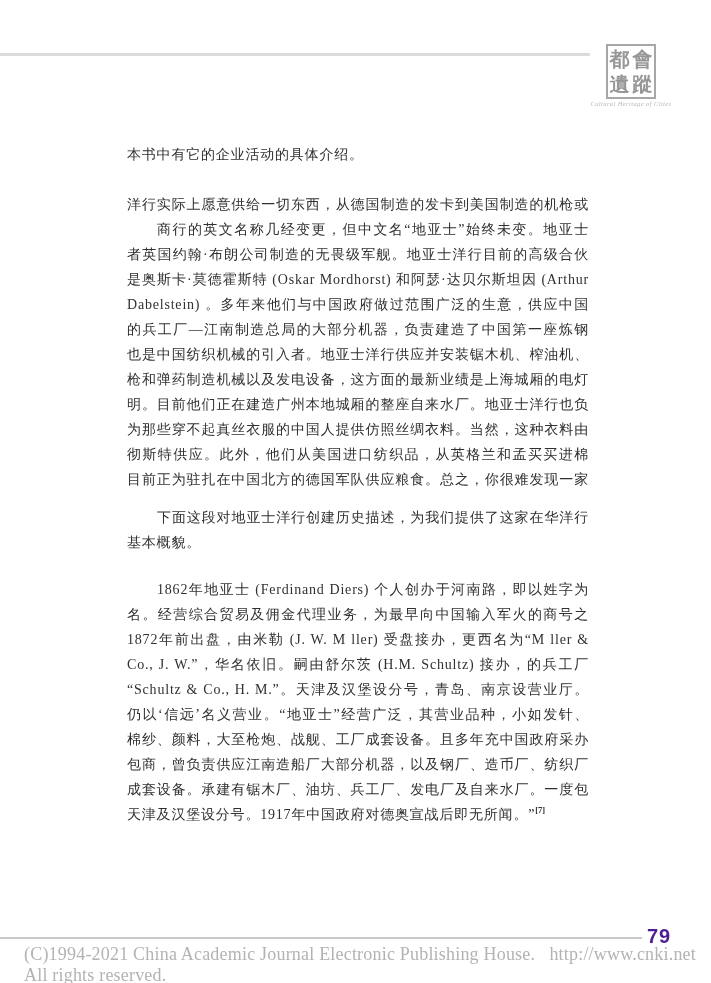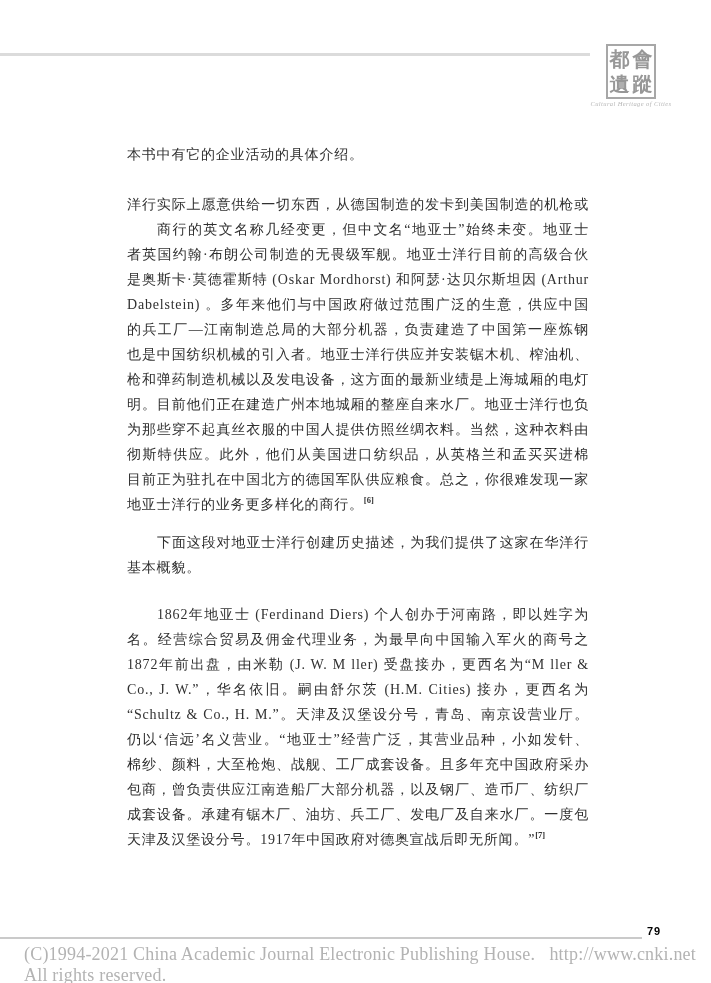--- a/index.html
+++ b/index.html
@@ -57,21 +57,21 @@
     line-height:0; font-weight:bold; color:#303030;
   }
   
   .footer-rule {
     position:absolute; left:0; top:937px;
     width:642px; height:2px; background:#cacaca;
   }
   .page-number {
     position:absolute; left:647px; top:925px;
     font-family:"Liberation Sans","DejaVu Sans",sans-serif;
-    font-size:11px; font-weight:bold; color:#000000;
+    font-size:20px; font-weight:bold; color:#4c1d95;
     letter-spacing:1px;
   }
   .footer-row {
     position:absolute; left:24px; top:944px; width:672px;
     display:flex; justify-content:space-between; align-items:flex-start;
     color:#b3b3b3; font-size:18px; letter-spacing:.2px;
   }
 </style>
 </head>
 <body>
@@ -100,35 +100,32 @@
       <div class="line">者英国约翰·布朗公司制造的无畏级军舰。地亚士洋行目前的高级合伙人</div>
       <div class="line">是奥斯卡·莫德霍斯特 (Oskar Mordhorst) 和阿瑟·达贝尔斯坦因 (Arthur</div>
       <div class="line">Dabelstein) 。多年来他们与中国政府做过范围广泛的生意，供应中国最大</div>
       <div class="line">的兵工厂—江南制造总局的大部分机器，负责建造了中国第一座炼钢厂，</div>
       <div class="line">也是中国纺织机械的引入者。地亚士洋行供应并安装锯木机、榨油机、步</div>
       <div class="line">枪和弹药制造机械以及发电设备，这方面的最新业绩是上海城厢的电灯照</div>
       <div class="line">明。目前他们正在建造广州本地城厢的整座自来水厂。地亚士洋行也负责</div>
       <div class="line">为那些穿不起真丝衣服的中国人提供仿照丝绸衣料。当然，这种衣料由曼</div>
       <div class="line">彻斯特供应。此外，他们从美国进口纺织品，从英格兰和孟买买进棉纱，</div>
       <div class="line">目前正为驻扎在中国北方的德国军队供应粮食。总之，你很难发现一家比</div>
-      <div class="line last">
-        <span>地亚士洋行的业务更多样化的商行。</span><sup class="footnote">[6]</sup>
-      </div>
     </div>
 
     <div class="para gap-c">
       <div class="line indent">下面这段对地亚士洋行创建历史描述，为我们提供了这家在华洋行的</div>
       <div class="line last">基本概貌。</div>
     </div>
 
     <div class="para">
       <div class="line indent">1862年地亚士 (Ferdinand Diers) 个人创办于河南路，即以姓字为行</div>
       <div class="line">名。经营综合贸易及佣金代理业务，为最早向中国输入军火的商号之一。</div>
       <div class="line">1872年前出盘，由米勒 (J. W. M ller) 受盘接办，更西名为“M ller &amp;</div>
-      <div class="line">Co., J. W.”，华名依旧。嗣由舒尔茨 (H.M. Cities) 接办，更西名为</div>
+      <div class="line">Co., J. W.”，华名依旧。嗣由舒尔茨 (H.M. Schultz) 接办，的兵工厂</div>
       <div class="line">“Schultz &amp; Co., H. M.”。天津及汉堡设分号，青岛、南京设营业厅。</div>
       <div class="line">仍以‘信远’名义营业。“地亚士”经营广泛，其营业品种，小如发针、</div>
       <div class="line">棉纱、颜料，大至枪炮、战舰、工厂成套设备。且多年充中国政府采办承</div>
       <div class="line">包商，曾负责供应江南造船厂大部分机器，以及钢厂、造币厂、纺织厂等</div>
       <div class="line">成套设备。承建有锯木厂、油坊、兵工厂、发电厂及自来水厂。一度包办</div>
       <div class="line last">
         <span>天津及汉堡设分号。1917年中国政府对德奥宣战后即无所闻。”</span><sup class="footnote">[7]</sup>
       </div>
     </div>
 

